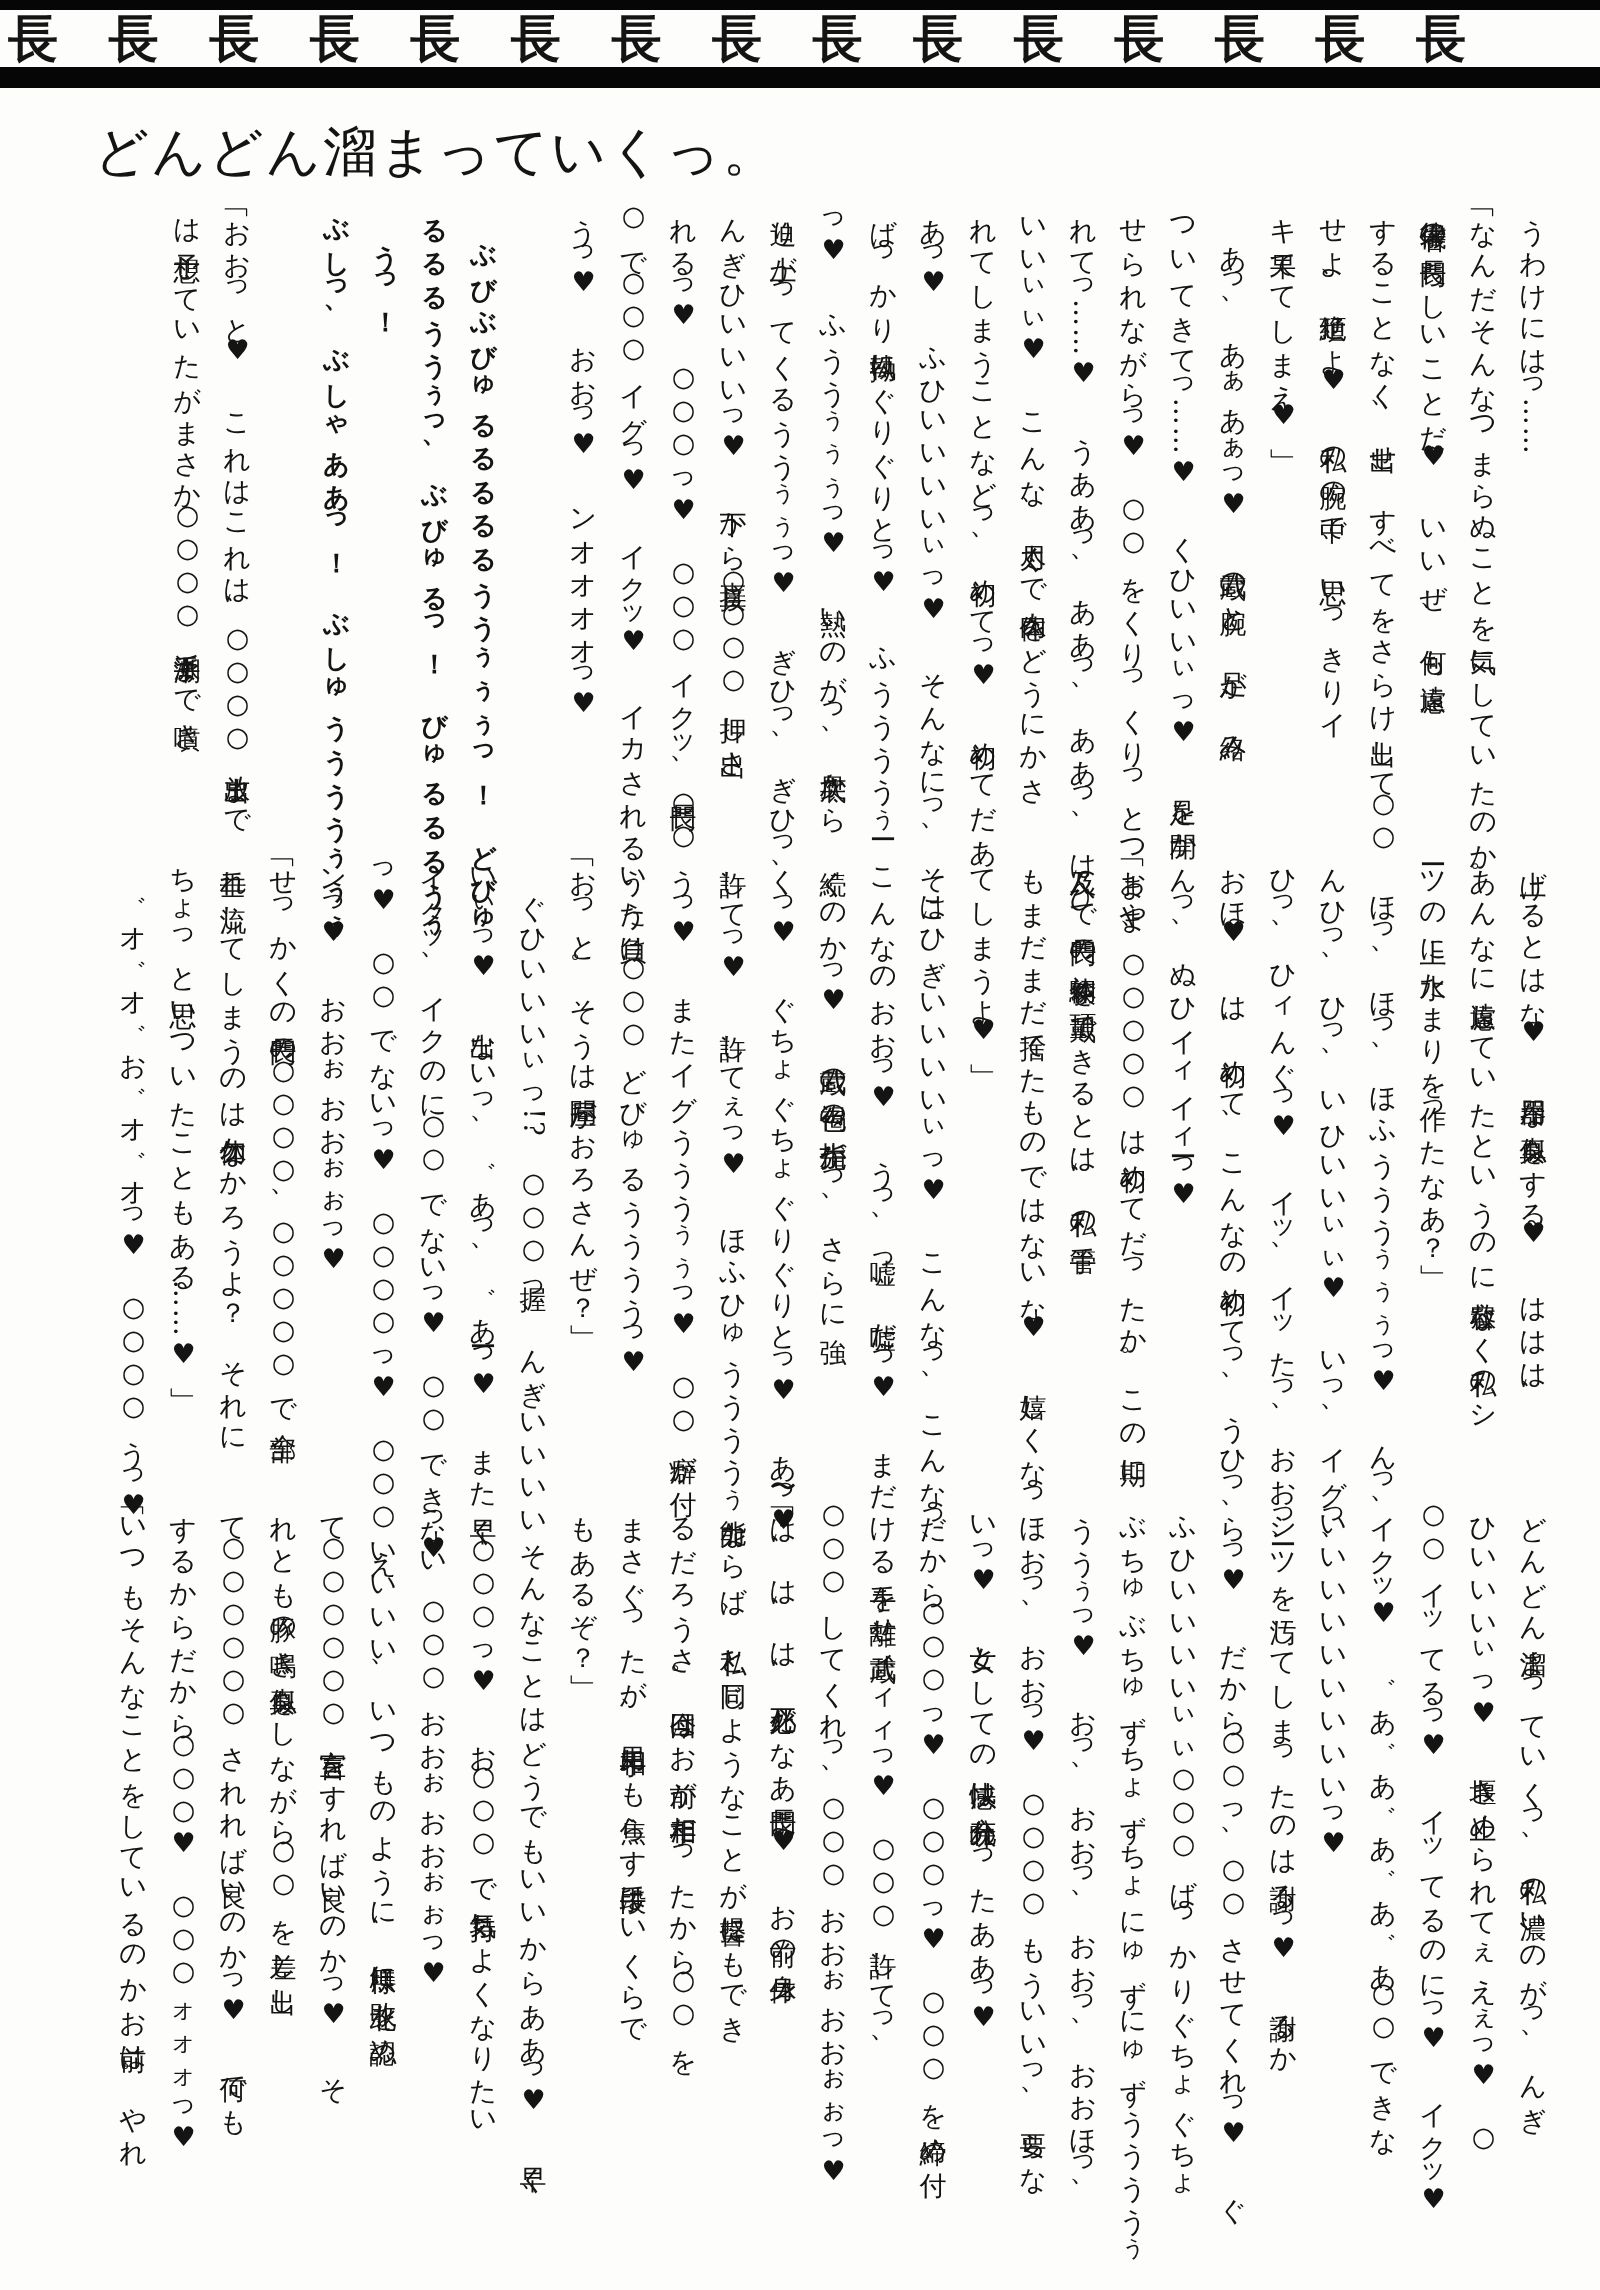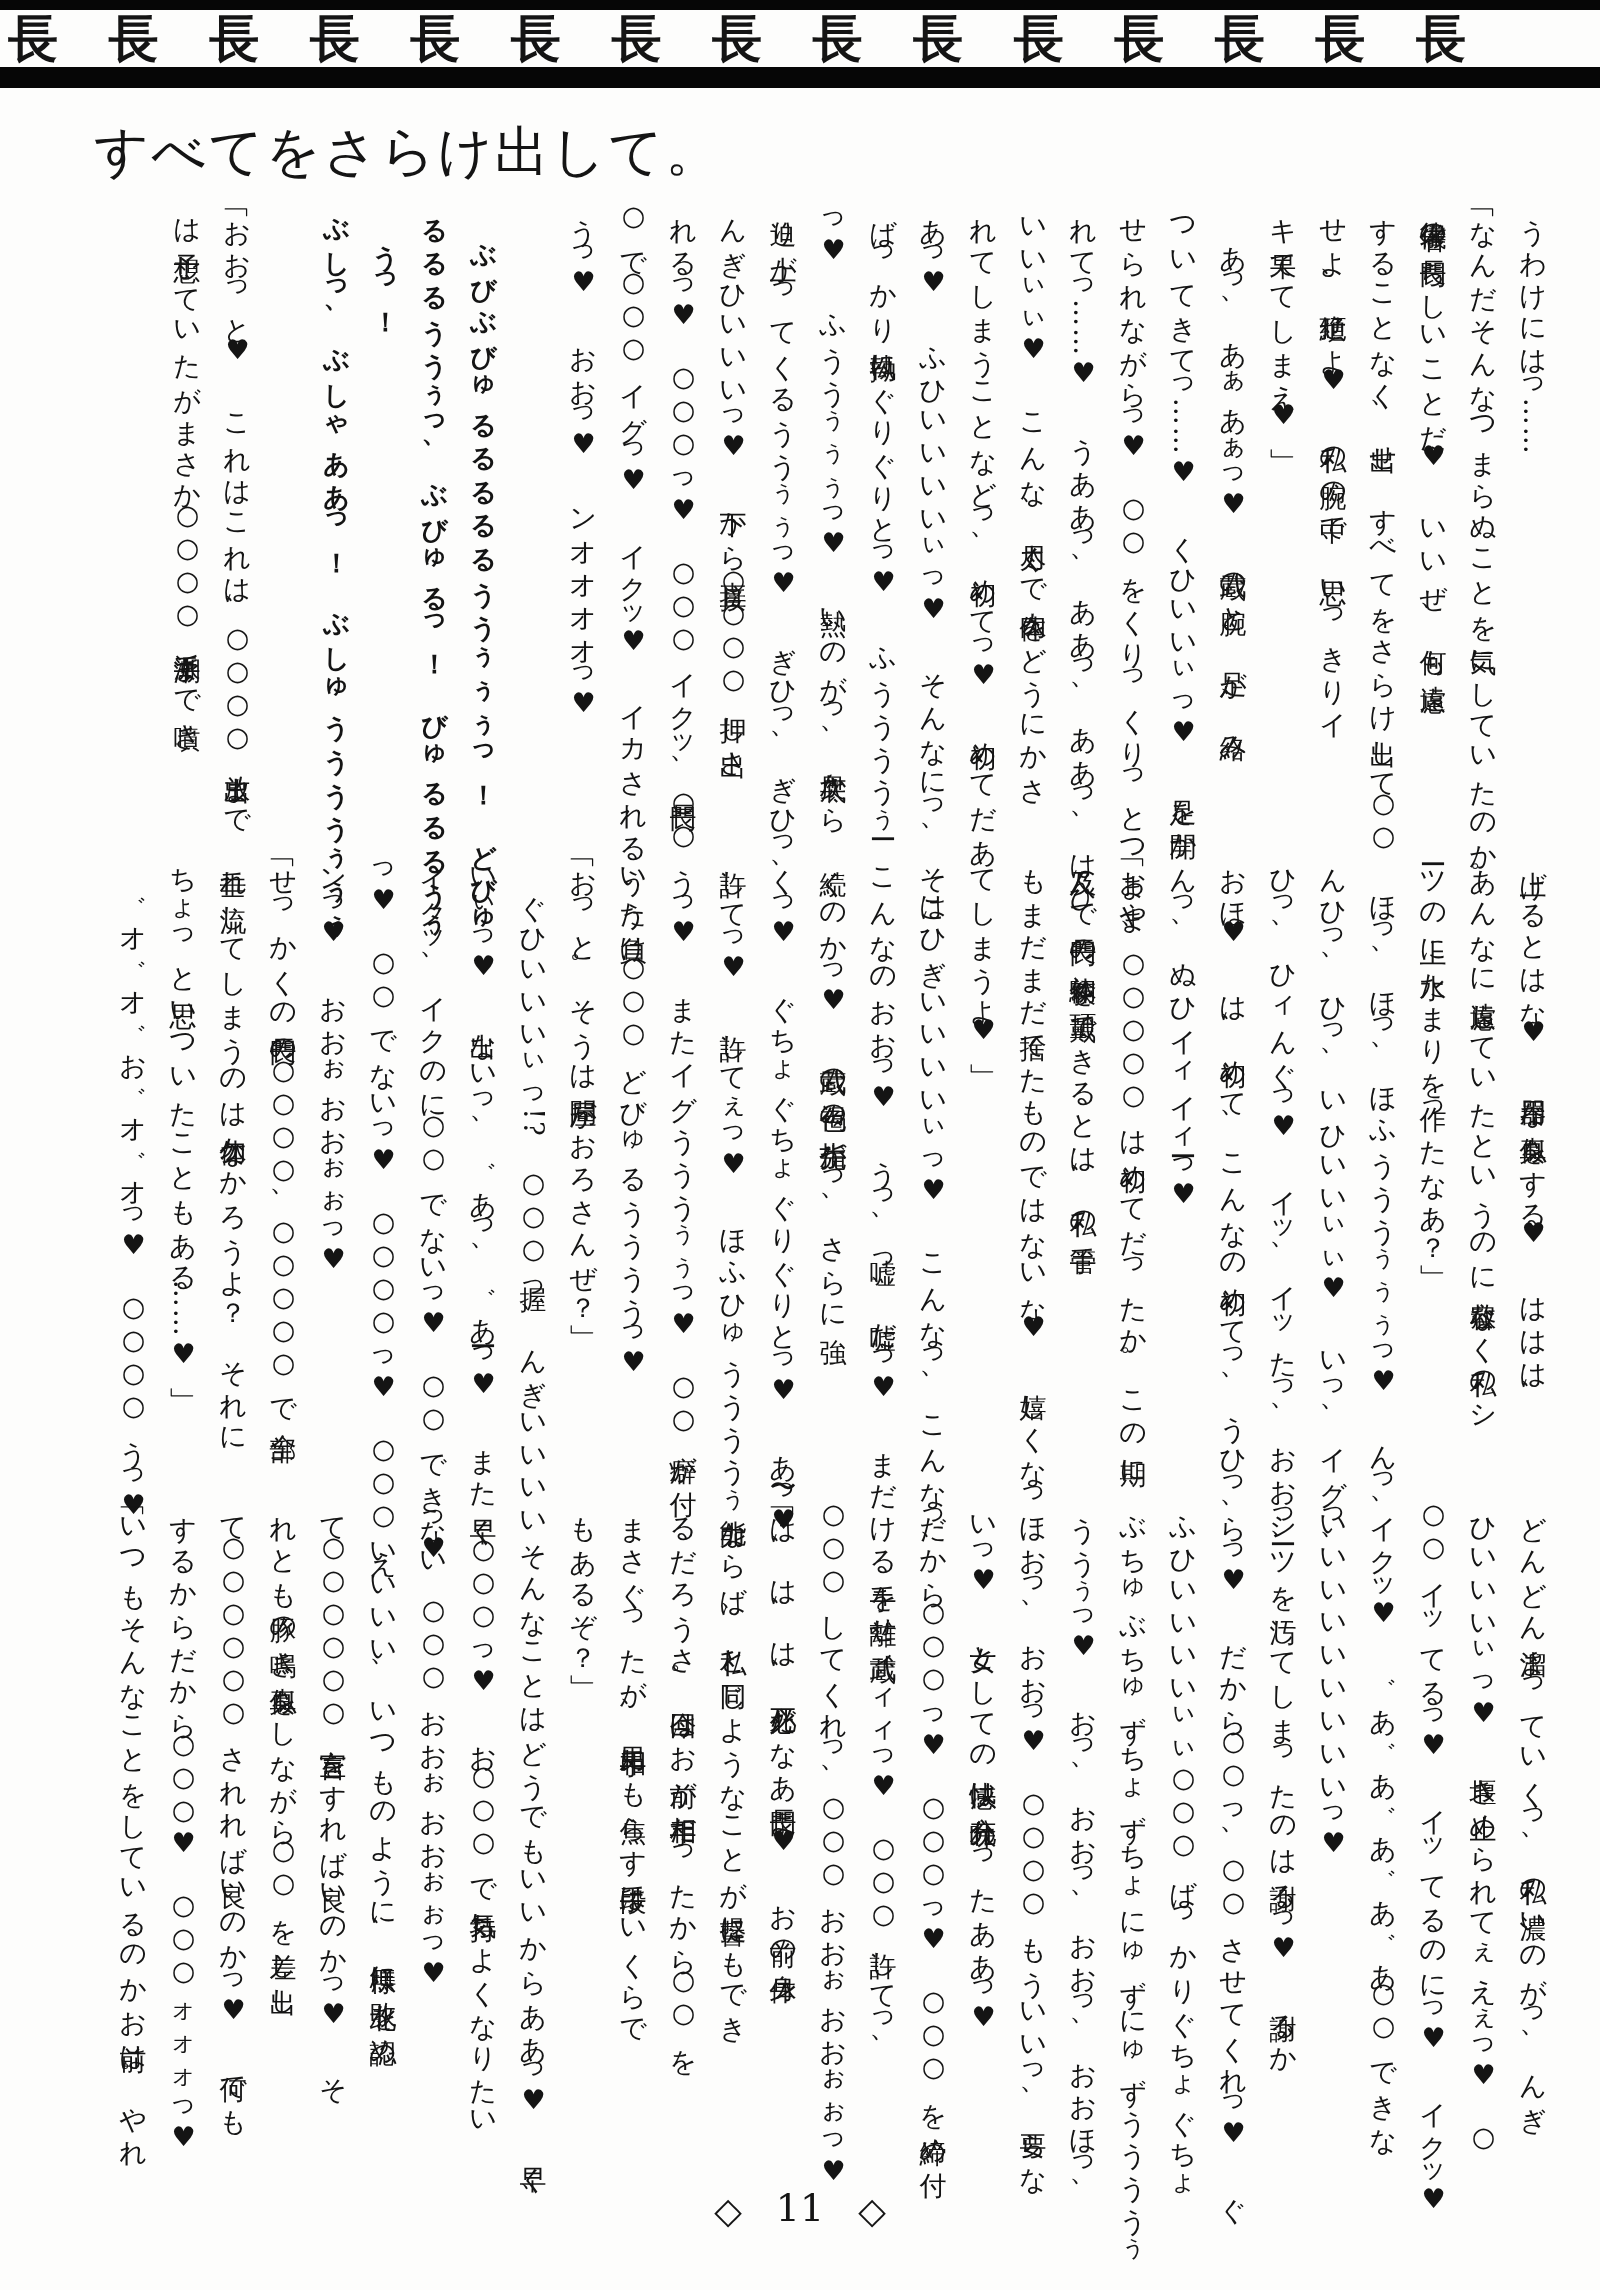--- a/index.html
+++ b/index.html
@@ -65,21 +65,21 @@
       <span class="hk">長</span>
       <span class="hk">長</span>
       <span class="hk">長</span>
       <span class="hk">長</span>
       <span class="hk">長</span>
       <span class="hk">長</span>
       <span class="hk">長</span>
     </div>
   <div class="bar bar-bottom"></div>
 
-  <div class="page-title">すべてをさらけ出して。</div>
+  <div class="page-title">どんどん溜まっていくっ。</div>
 
   <div class="tblock" id="block1">
       <p class="col">うわけにはっ……</p>
       <p class="col">「なんだそんなつまらぬことを気にしていたのか。</p>
       <p class="col">律儀者の長門らしいことだ♥　いいぜ、何も遠慮</p>
       <p class="col">することなく、出せ、すべてをさらけ出して○○</p>
       <p class="col">せよ、絶頂せよ♥　私の腕の中で、思いっきりイ</p>
       <p class="col">キ果ててしまえ♥」</p>
       <p class="col" style="text-indent: 1em;">あっ、あぁあぁっ♥　武蔵の腕と、足が、絡み</p>
       <p class="col">ついてきてっ……♥　くひいいぃっ♥　足を開か</p>
@@ -160,17 +160,14 @@
       <p class="col">早く○○○っ♥　お○○○で気持ちよくなりたい</p>
       <p class="col">っ♥　○○○おおぉおおぉぉっ♥</p>
       <p class="col" style="text-indent: 1em;">いいいい、いつものように、無様に敗北を認め</p>
       <p class="col">て○○○○○○宣言をすれば良いのかっ♥　そ</p>
       <p class="col">れとも豚の鳴き真似をしながら○○を差し出し</p>
       <p class="col">て○○○○○○されれば良いのかっ♥　何でも</p>
       <p class="col">するからだから○○○♥　○○○ォォォっ♥</p>
       <p class="col">「いつもそんなことをしているのかお前は。やれ</p>
     </div>
 
-  <div class="footer">
-    <span class="dia">◇</span><span class="num">11</span><span class="dia">◇</span>
-  </div>
 
 </div>
 
 </body></html>

